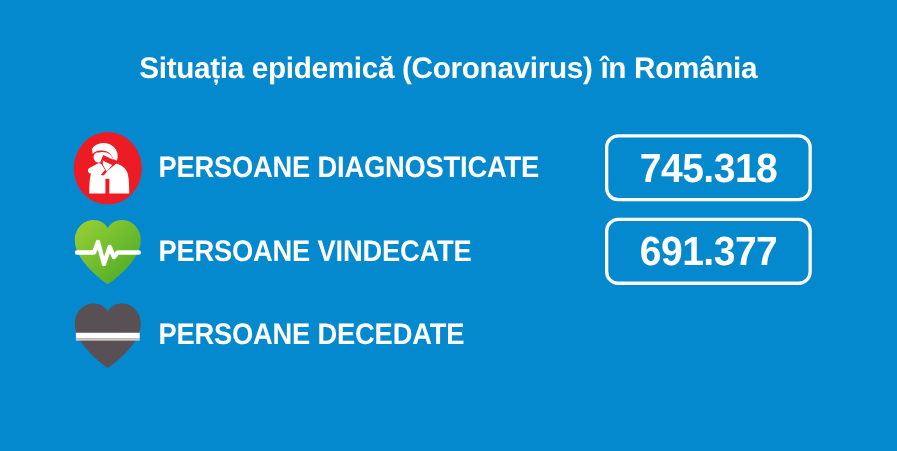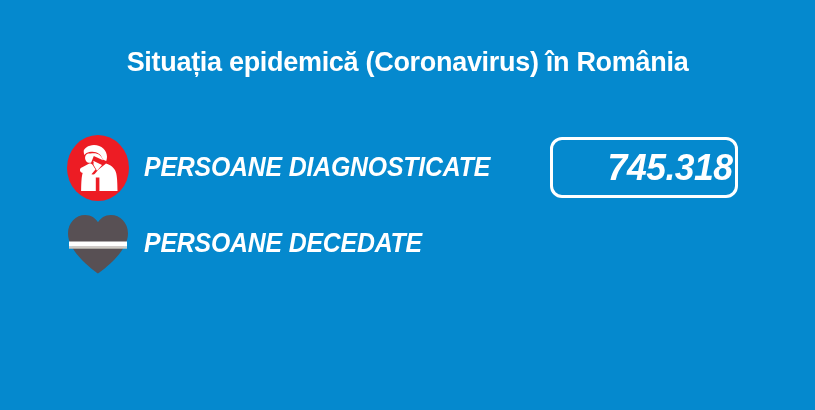--- a/index.html
+++ b/index.html
@@ -45,23 +45,22 @@
     font-weight: bold;
     color: #e3f1fa;
     letter-spacing: 0px;
     line-height: 1.1;
   }
 
   
   .rows {
     position: absolute;
     left: 0;
-    top: 137px;
+    top: 122px;
     width: 815px;
-    font-style: italic;
   }
   .stat-row {
     position: relative;
     height: 61px;
     margin-bottom: 15px;
     display: flex;
     align-items: center;
   }
 
   .icon-cell {
@@ -91,21 +90,21 @@
     position: absolute;
     left: 550px;
     top: 0;
     width: 188px;
     height: 61px;
     box-sizing: border-box;
     border: 3px solid #ffffff;
     border-radius: 12px;
     display: flex;
     align-items: center;
-    justify-content: flex-end;
+    justify-content: center;
   }
   .value-text {
     font-size: 37px;
     font-weight: bold;
     color: #ffffff;
     letter-spacing: -0.5px;
     line-height: 1;
     transform: scaleX(0.96);
   }
 </style>
@@ -137,20 +136,39 @@
             <path d="M26.2 25.8l8.8 4.1-5 5.9-3.1-5.3c-.5-.9-.6-2-.2-2.9l-.5-1.8z"></path>
           </g>
         </svg>
       </div>
       <div class="stat-label">PERSOANE DIAGNOSTICATE</div>
       <div class="value-box">
         <span class="value-text">745.318</span>
       </div>
     </div>
 
+    <div class="stat-row">
+      <div class="icon-cell">
+        <svg width="64" height="62" viewBox="0 0 64 62" aria-hidden="true">
+          <defs>
+            <linearGradient id="greenGrad" x1="0" y1="0" x2="1" y2="1">
+              <stop offset="0%" stop-color="#9bd035"></stop>
+              <stop offset="55%" stop-color="#6cbb2e"></stop>
+              <stop offset="100%" stop-color="#43a325"></stop>
+            </linearGradient>
+          </defs>
+          <path d="M32 60.5C32 60.5 2 40.5 2 20.5 2 9.7 9.8 2 19.2 2c6 0 10.3 3.2 12.8 7.2C34.5 5.2 38.8 2 44.8 2 54.2 2 62 9.7 62 20.5c0 20-30 40-30 40z" fill="url(#greenGrad)"></path>
+          <path d="M4 31.5h15.5l3.6-9.5 5.4 20 5.2-15.5 3.9 9.2 3.4-4.2h19.2" fill="none" stroke="#ffffff" stroke-width="4" stroke-linejoin="round" stroke-linecap="round"></path>
+        </svg>
+      </div>
+      <div class="stat-label">PERSOANE VINDECATE</div>
+      <div class="value-box">
+        <span class="value-text">691.377</span>
+      </div>
+    </div>
 
     <div class="stat-row">
       <div class="icon-cell">
         <svg width="64" height="62" viewBox="0 0 64 62" aria-hidden="true">
           <path d="M32 60.5C32 60.5 2 40.5 2 20.5 2 9.7 9.8 2 19.2 2c6 0 10.3 3.2 12.8 7.2C34.5 5.2 38.8 2 44.8 2 54.2 2 62 9.7 62 20.5c0 20-30 40-30 40z" fill="#585054"></path>
           <rect x="3" y="28.5" width="58" height="5.2" fill="#ffffff"></rect>
           <rect x="3" y="33.7" width="58" height="2.0" fill="#cfcac4"></rect>
         </svg>
       </div>
       <div class="stat-label">PERSOANE DECEDATE</div>

